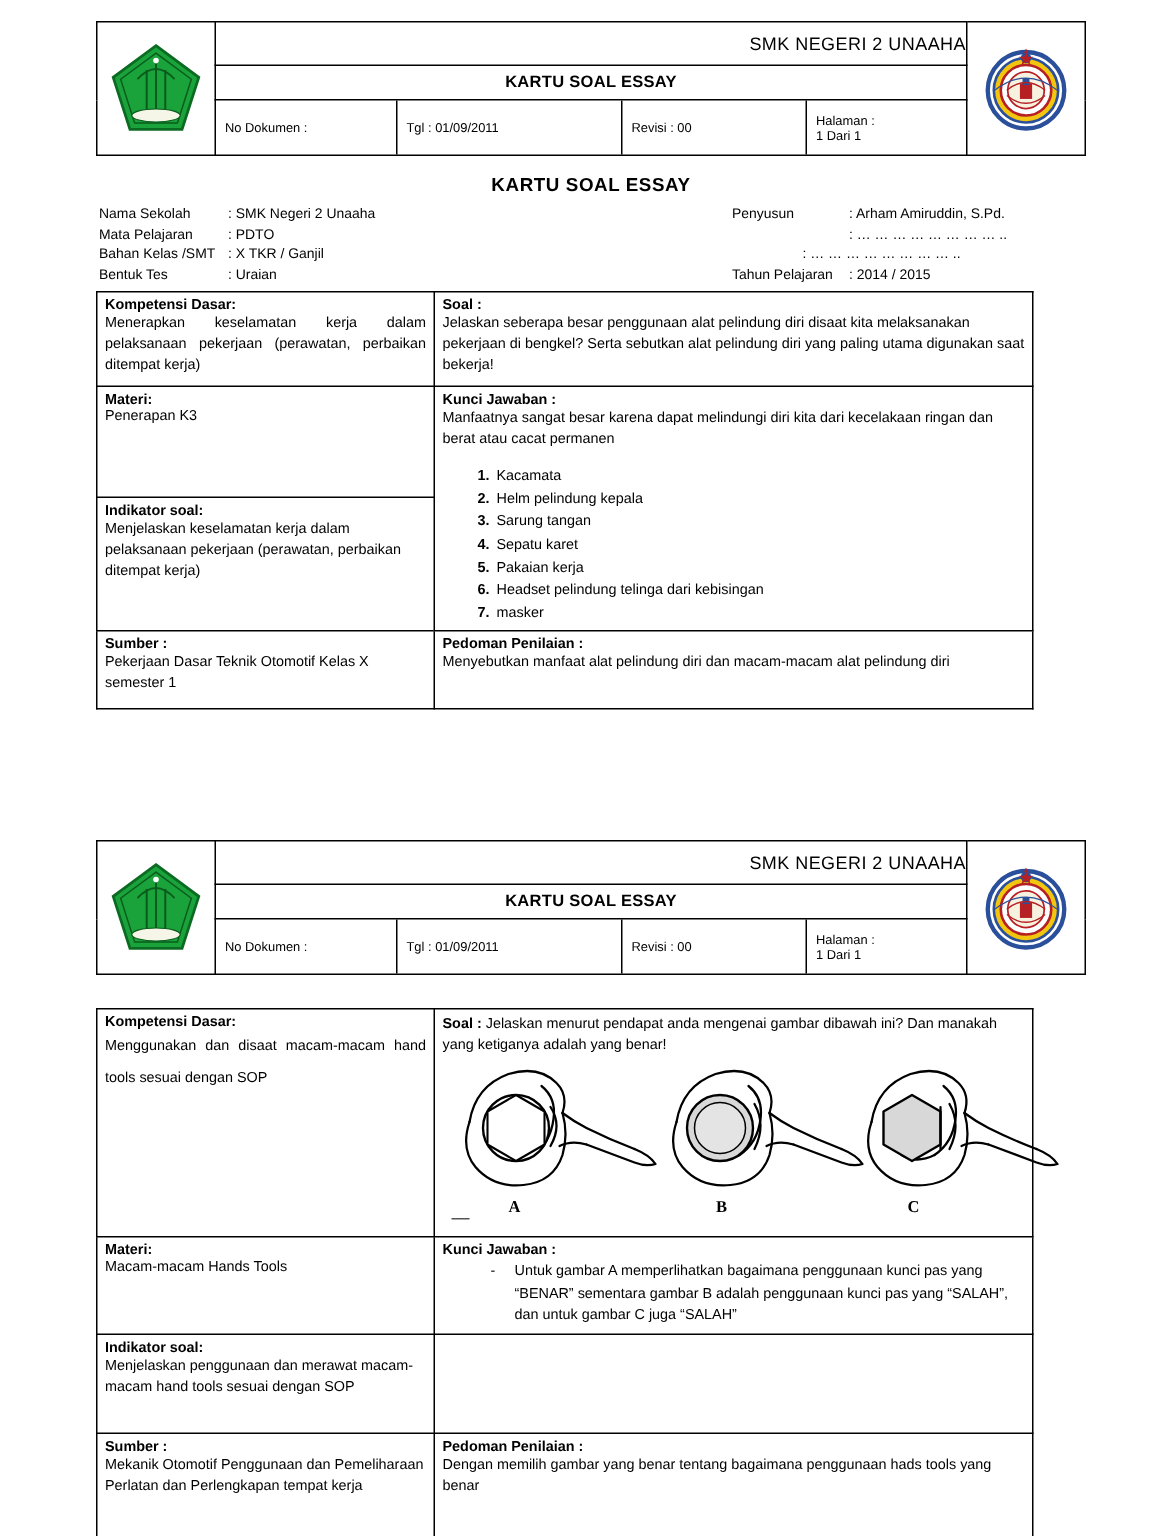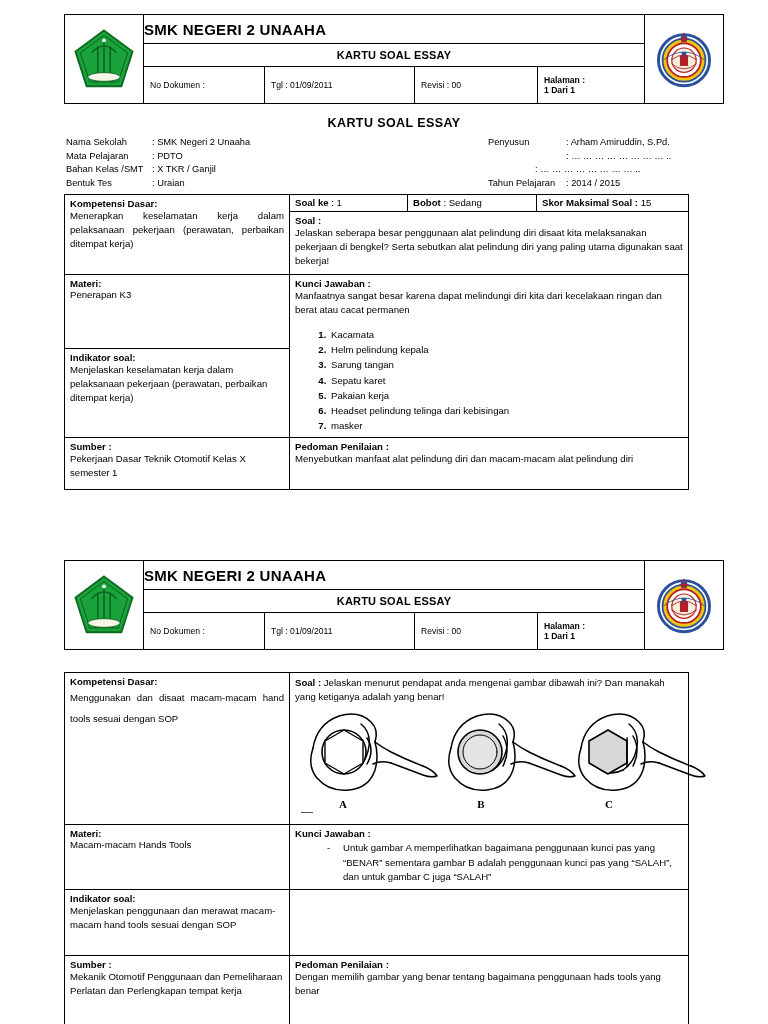--- a/index.html
+++ b/index.html
@@ -19,41 +19,41 @@
   
   .kop{
     width:660px;
     border-collapse:collapse;
     table-layout:fixed;
   }
   .kop td{border:1px solid #000;padding:0;vertical-align:middle;}
   .kop .logo-cell{width:78px;height:86px;text-align:center;}
   .kop .right-logo-cell{width:78px;text-align:center;}
   .title-cell{
-    text-align:left;
-    font-size:15px;font-weight:bold;
+    text-align:right;
+    font-size:12px;font-weight:normal;
     letter-spacing:.3px;
     height:28px;
   }
   .subtitle-cell{
     text-align:center;
     font-size:11px;font-weight:bold;
     letter-spacing:.2px;
     height:22px;
   }
   .meta-tbl{width:100%;border-collapse:collapse;table-layout:fixed;}
   .meta-tbl td{
     border:none;border-right:1px solid #000;
     font-size:8.6px;
     padding:4px 6px;
     height:28px;
     vertical-align:middle;
     margin-left:40px;
   }
-  .meta-tbl td:last-child{border-right:none;font-weight:bold;}
+  .meta-tbl td:last-child{border-right:none;}
   .m-c1{width:108px;}
   .m-c2{width:137px;}
   .m-c3{width:110px;}
 
   
   .logo-left{width:62px;height:62px;display:inline-block;vertical-align:middle;}
   .logo-right{width:58px;height:58px;display:inline-block;vertical-align:middle;}
 
   
   .doc-title{
@@ -225,29 +225,20 @@
     </div>
 
     <table class="body-tbl">
       <tbody>
           <tr>
         <td class="col-left">
           <span class="lbl">Kompetensi Dasar:</span>
           <span class="just lh" style="display:block">Menerapkan keselamatan kerja dalam pelaksanaan pekerjaan (perawatan, perbaikan ditempat kerja)</span>
         </td>
         <td class="nested">
-          <table class="sub-tbl nest-row-top">
-            <tbody>
-                  <tr>
-              <td class="s-c1"><b>Soal ke</b> <span>: 1</span></td>
-              <td class="s-c2"><b>Bobot</b> <span>: Sedang</span></td>
-              <td><b>Skor Maksimal Soal :</b> <span>15</span></td>
-            </tr>
-          </tbody>
-              </table>
           <div style="padding:3px 5px 6px 5px;">
             <span class="lbl">Soal :</span>
             <span class="lh" style="display:block">Jelaskan seberapa besar penggunaan alat pelindung diri disaat kita melaksanakan pekerjaan di bengkel? Serta sebutkan alat pelindung diri yang paling utama digunakan saat bekerja!</span>
           </div>
         </td>
       </tr>
       <tr>
         <td class="col-left" style="height:62px">
           <span class="lbl">Materi:</span>
           <span>Penerapan K3</span>

